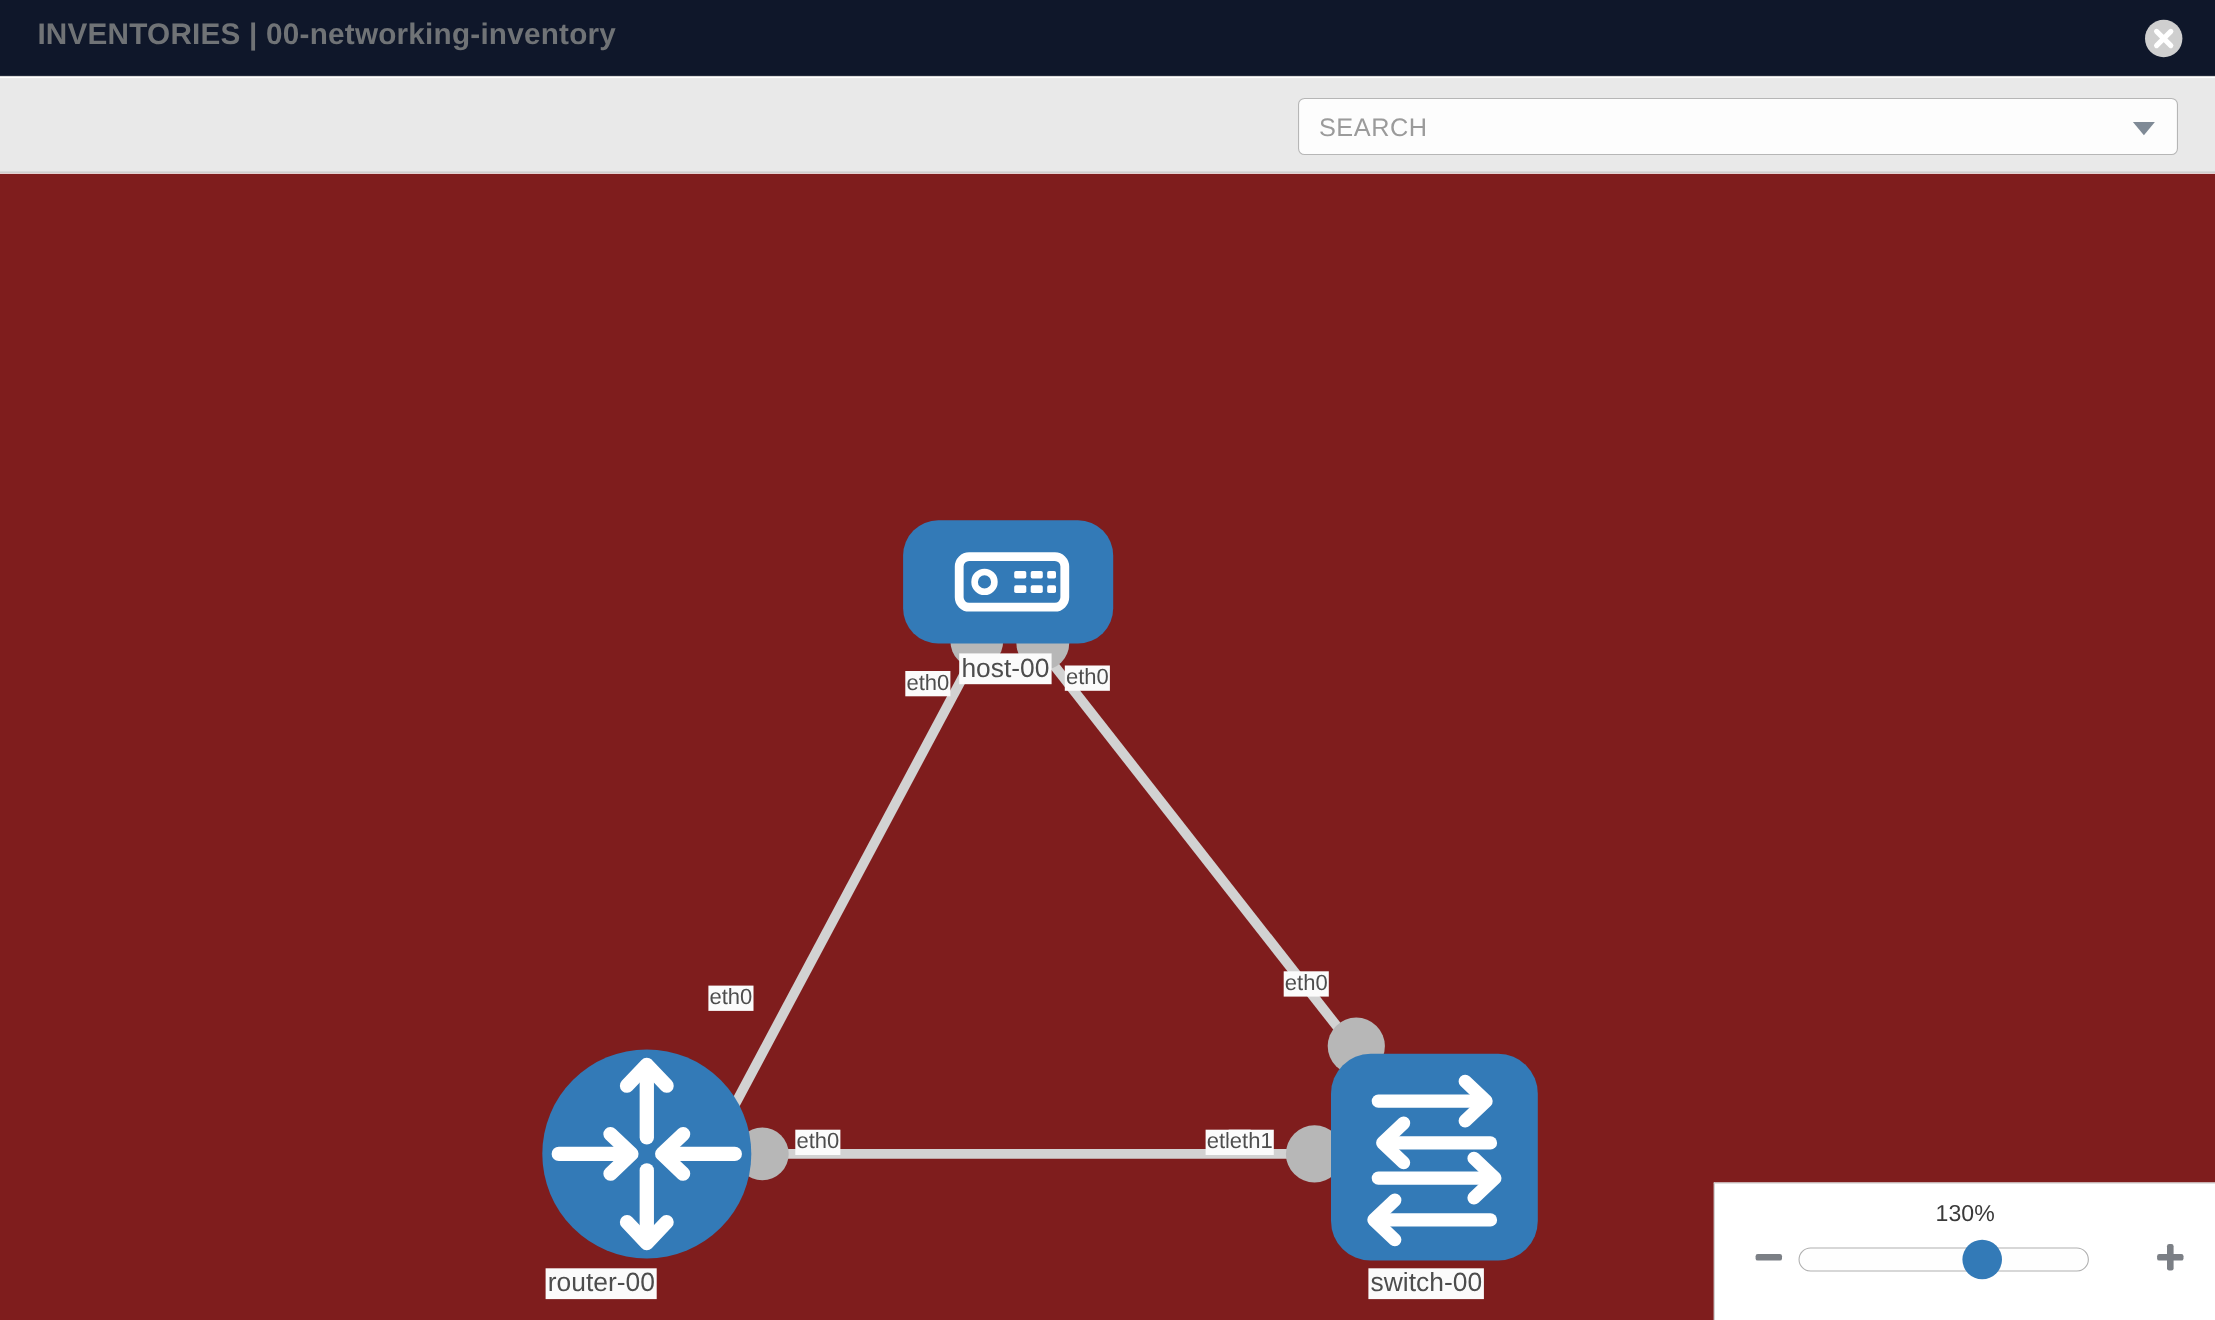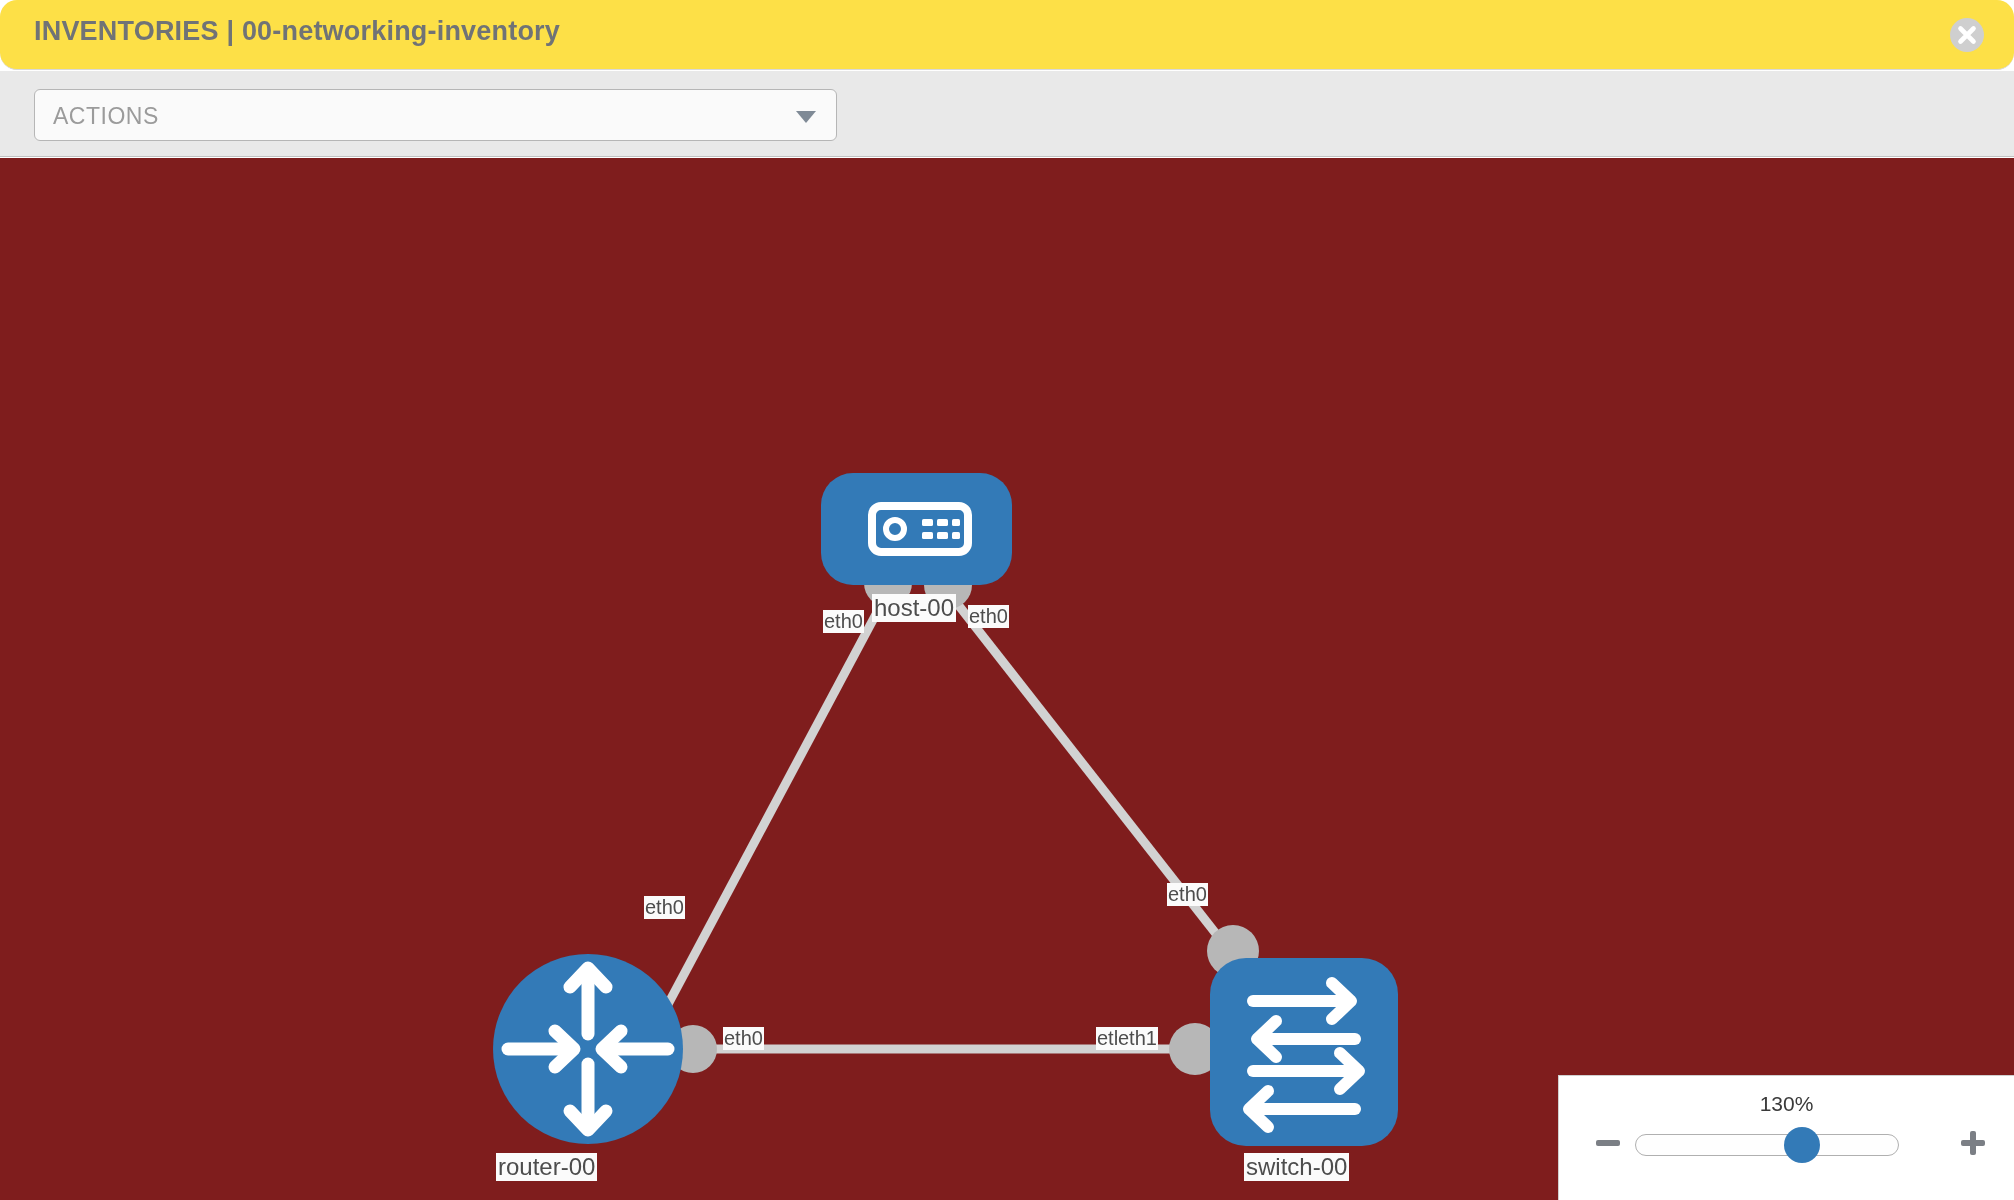--- a/index.html
+++ b/index.html
@@ -8,23 +8,22 @@
     font-family: "Liberation Sans", sans-serif;
     background: #ffffff;
     overflow: hidden;
   }
   #app { position: relative; width: 2014px; height: 1200px; }
 
   
   .header {
     position: absolute; left: 0; top: 0;
     width: 2014px; height: 70px;
-    background: #fde047;
+    background: #0f172a;
     border-bottom: 1px solid #d8d8d8;
-    border-radius: 17px;
   }
   .page-title {
     position: absolute; left: 34px; top: 16px;
     font-size: 27px; font-weight: bold;
     color: #707376;
     letter-spacing: 0.2px;
     white-space: nowrap;
   }
   .close-btn {
     position: absolute; right: 28px; top: 16px;
@@ -149,24 +148,20 @@
     <div class="close-btn">
       <svg width="38" height="38" viewBox="0 0 38 38">
         <circle cx="19" cy="19" r="17" fill="#cfcfcf"></circle>
         <path d="M12.5 12.5 L25.5 25.5 M25.5 12.5 L12.5 25.5" stroke="#ffffff" stroke-width="4.6" stroke-linecap="round"></path>
       </svg>
     </div>
   </div>
 
   <div class="toolbar">
 
-    <div class="actions-select">
-      <span class="label">ACTIONS</span>
-      <span class="caret"></span>
-    </div>
 
     <div class="tool-icon" id="wrench-icon">
       <svg width="44" height="44" viewBox="0 0 44 44">
         <path d="M30.5 7.5 a10.5 10.5 0 1 0 5.4 13.2 l0 0 a10.5 10.5 0 0 1 -13.6 -13.8 z" fill="none"></path>
         <path d="M33.8 9.0 a10.6 10.6 0 0 0 -12.9 14.6 L10.2 34.3 a3.3 3.3 0 0 0 4.7 4.7 L25.6 28.3
                  a10.6 10.6 0 0 0 14.6 -12.9 l-6.6 6.6 -5.6 -1.0 -1.0 -5.6 z" fill="#80868f"></path>
         <circle cx="12.6" cy="36.6" r="1.7" fill="#e9e9e9"></circle>
       </svg>
     </div>
 
@@ -174,20 +169,24 @@
       <svg width="44" height="44" viewBox="0 0 44 44">
         <g fill="none" stroke="#80868f" stroke-width="4.2" stroke-linecap="round">
           <circle cx="15.5" cy="15.5" r="7.6" fill="none"></circle>
           <path d="M20.9 20.9 L36.5 36.5"></path>
           <path d="M31.0 31.0 L35.8 26.2"></path>
           <path d="M35.6 35.6 L39.4 31.8"></path>
         </g>
       </svg>
     </div>
 
+    <div class="search-box">
+      <span class="label">SEARCH</span>
+      <span class="caret"></span>
+    </div>
   </div>
 
   <div class="canvas">
 
     <svg class="topology-svg" width="2014" height="1042">
 
       <g>
 
         <line x1="650" y1="880" x2="890" y2="430" stroke="#d2d2d2" stroke-width="9"></line>
 

